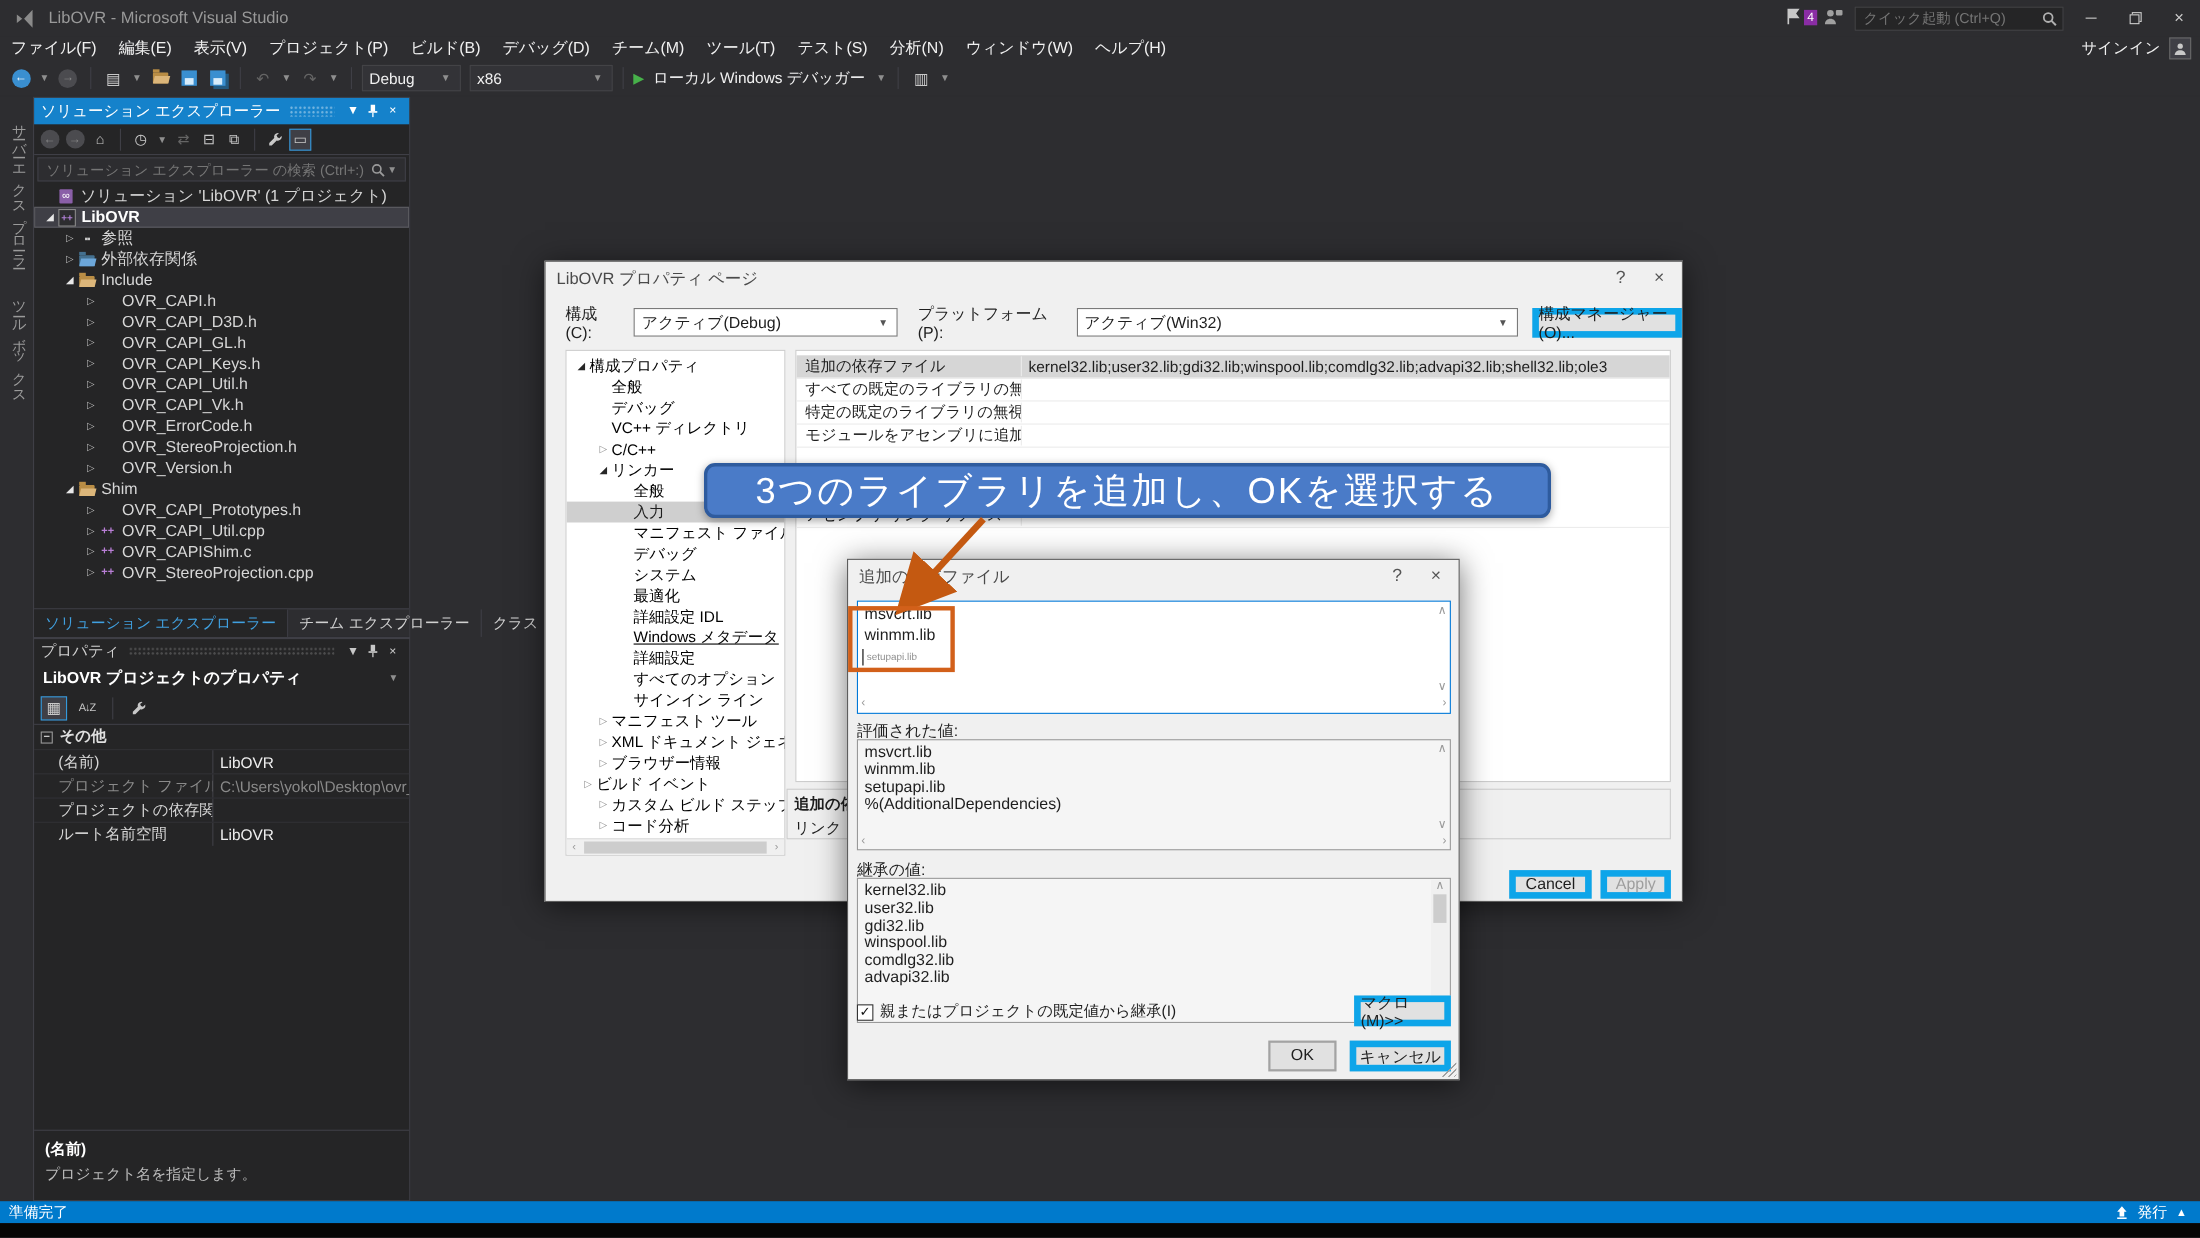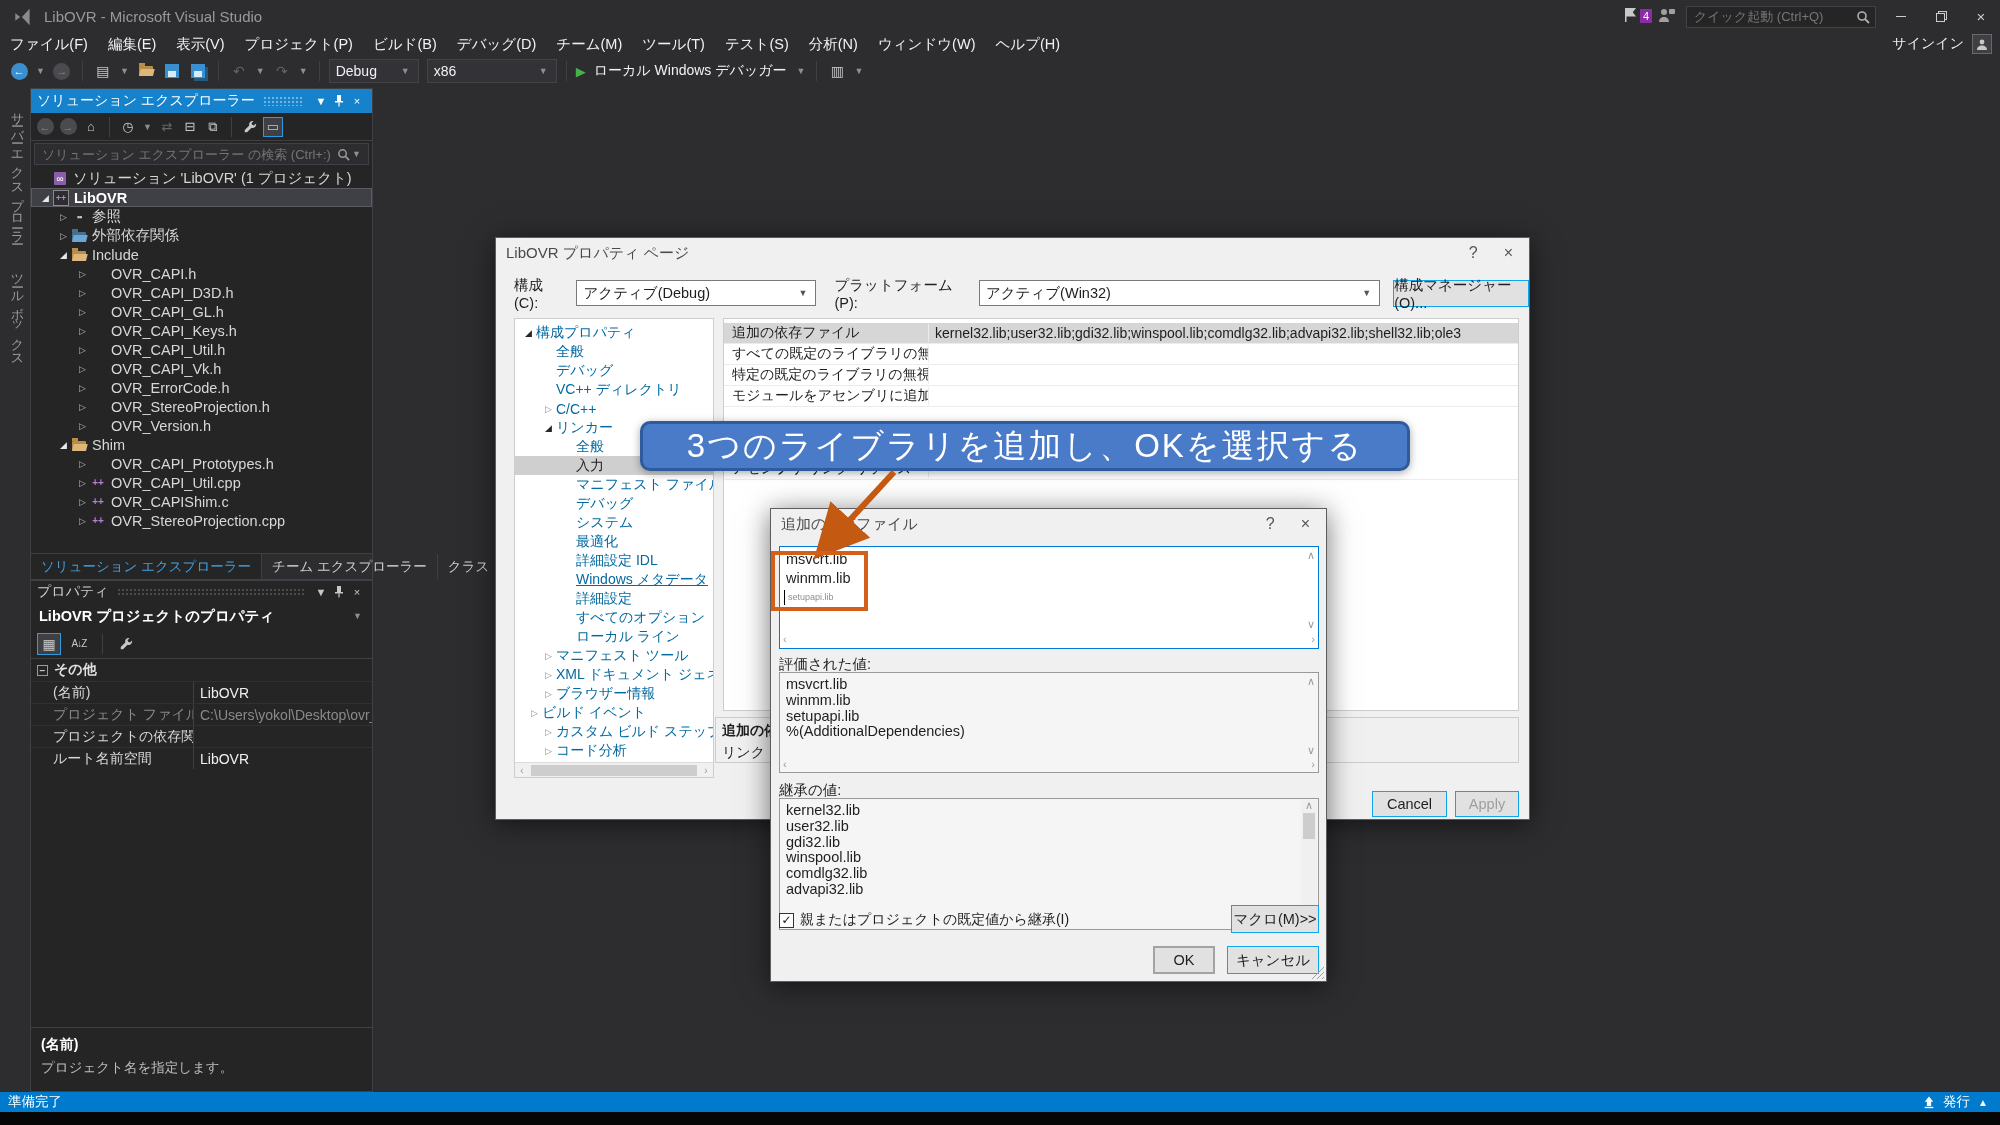--- a/index.html
+++ b/index.html
@@ -103,25 +103,25 @@
   .pp-desc .d{color:#bdbdbd;font-size:13.5px;}
 
   
   .dlg{background:#f0f0f0;border:1px solid #5d5d5d;box-shadow:0 4px 26px rgba(0,0,0,.55);color:#1e1e1e;}
   .dlg-title{height:30px;display:flex;align-items:center;padding:0 10px;font-size:15px;color:#4a4a4a;}
   .dlg-btns{margin-left:auto;display:flex;gap:26px;color:#555;font-size:16px;padding-right:6px;}
   .maindlg{left:495px;top:237px;width:1035px;height:583px;z-index:10;}
   .cfgrow{position:absolute;left:0;top:40px;width:100%;height:30px;display:flex;align-items:center;font-size:14.5px;color:#1e1e1e;}
   .combo-light{height:26px;background:#fff;border:1px solid #7a7a7a;display:flex;align-items:center;justify-content:space-between;padding:0 6px;font-size:14.5px;}
   .combo-light .caret{color:#555;}
-  .btn{background:#e1e1e1;border:1px solid #0ea5e9;display:flex;align-items:center;justify-content:center;font-size:14.5px;color:#1e1e1e;}
+  .btn{background:#e1e1e1;border:6px solid #0ea5e9;display:flex;align-items:center;justify-content:center;font-size:14.5px;color:#1e1e1e;}
   .btn.disabled{color:#9e9e9e;}
   .btn.focus{border:2px solid #a3a3a3;}
   .dlgtree{position:absolute;left:18px;top:80px;width:200px;height:460px;background:#fff;border:1px solid #cdcdcd;overflow:hidden;font-size:14px;color:#1e1e1e;padding-top:4px;}
-  .dlgtree .trow{color:#0369a1;height:19px;font-size:14px;}
+  .dlgtree .trow{color:#000000;height:19px;font-size:14px;}
   .dlgtree .trow.selected{background:#cfcfcf;border:none;font-weight:normal;color:#1e1e1e;}
   .dlgtree .tarrow{color:#8c8c8c;}
   .dlgtree .ar-exp::before{color:#262626;}
   .hscroll{position:absolute;left:0;bottom:0;right:0;height:15px;background:#f0f0f0;border-top:1px solid #dcdcdc;display:flex;align-items:center;}
   .hscroll .thumb{height:11px;background:#cdcdcd;margin:0 2px;}
   .scrgl{color:#9a9a9a;font-size:10px;width:14px;text-align:center;}
   .dlggrid{position:absolute;left:227px;top:80px;width:796px;height:393px;background:#fff;border:1px solid #cdcdcd;overflow:hidden;padding-top:4px;}
   .pgrow{height:21px;display:flex;align-items:center;border-bottom:1px solid #ececec;font-size:14px;white-space:nowrap;}
   .pgrow .gl{width:205px;flex:none;padding-left:8px;overflow:hidden;border-right:1px solid #ececec;}
   .pgrow .gv{flex:1;padding-left:6px;overflow:hidden;}
@@ -561,21 +561,21 @@
         <div class="trow" style="padding-left: 46px;">
           <span class="tarrow ar-none"></span>
           <span>詳細設定</span>
         </div>
         <div class="trow" style="padding-left: 46px;">
           <span class="tarrow ar-none"></span>
           <span>すべてのオプション</span>
         </div>
         <div class="trow" style="padding-left: 46px;">
           <span class="tarrow ar-none"></span>
-          <span>ローカル ライン</span>
+          <span>サインイン ライン</span>
         </div>
         <div class="trow" style="padding-left: 26px;">
           <span class="tarrow ar-col"></span>
           <span>マニフェスト ツール</span>
         </div>
         <div class="trow" style="padding-left: 26px;">
           <span class="tarrow ar-col"></span>
           <span>XML ドキュメント ジェネレー</span>
         </div>
         <div class="trow" style="padding-left: 26px;">

